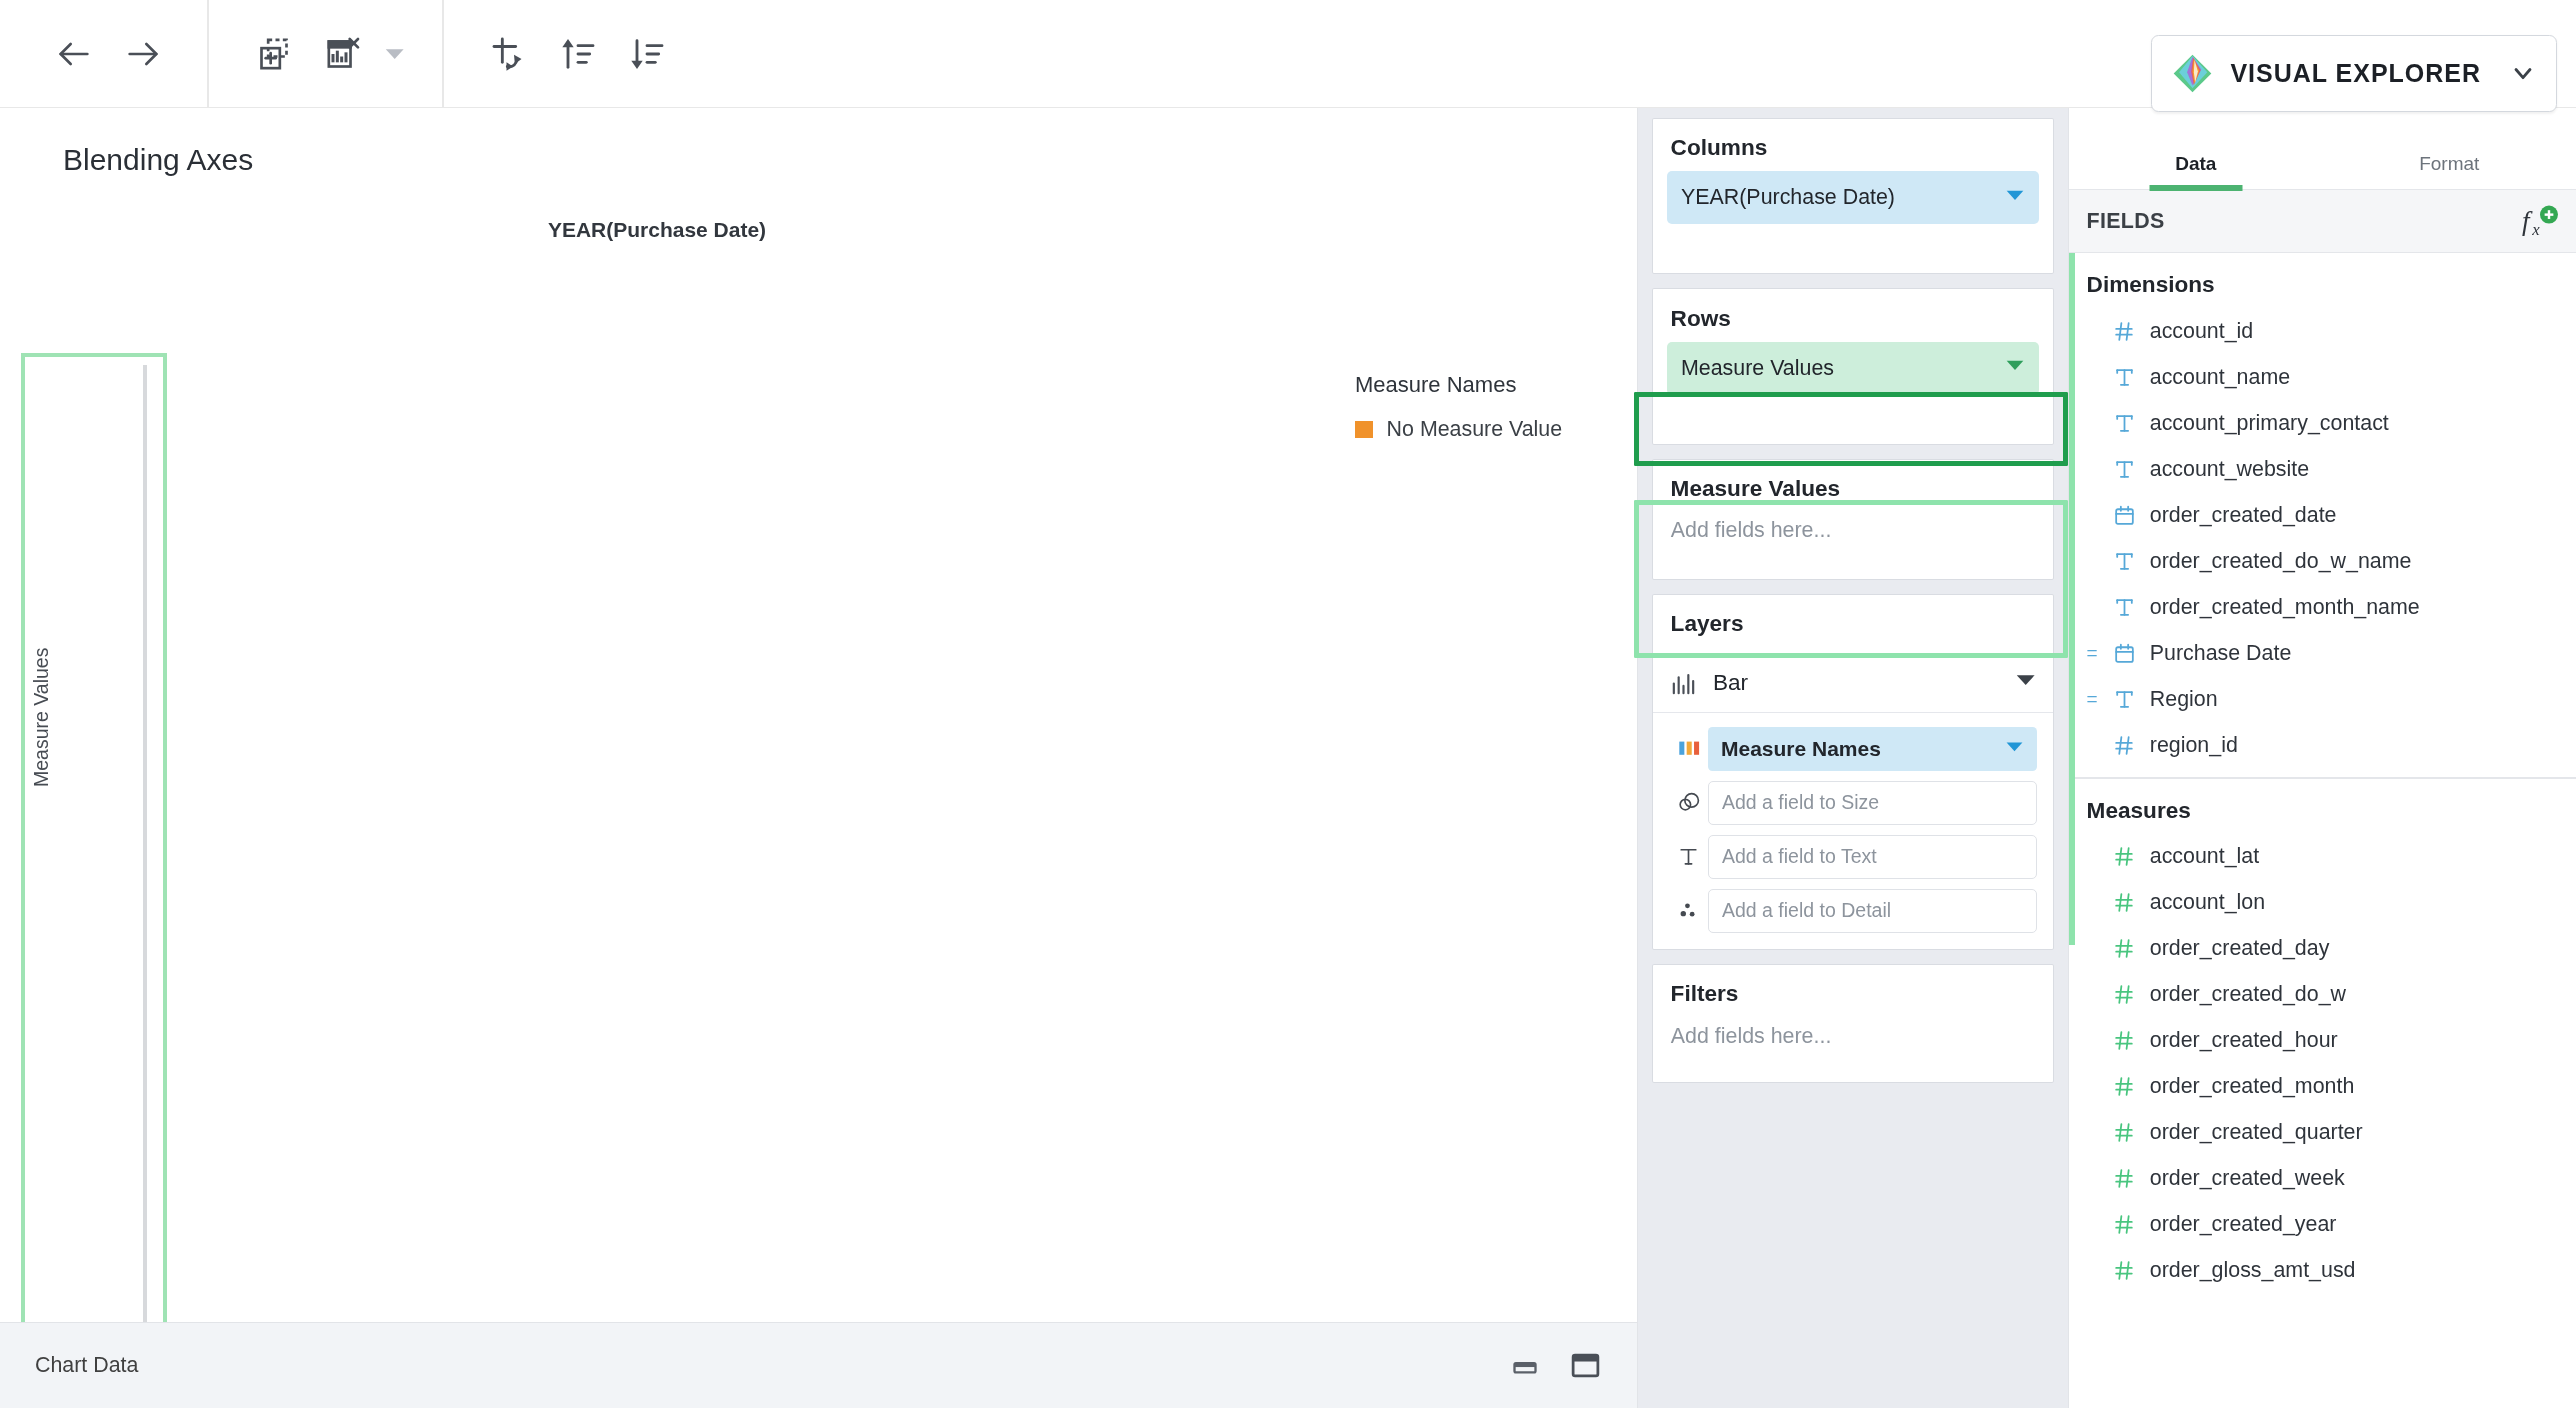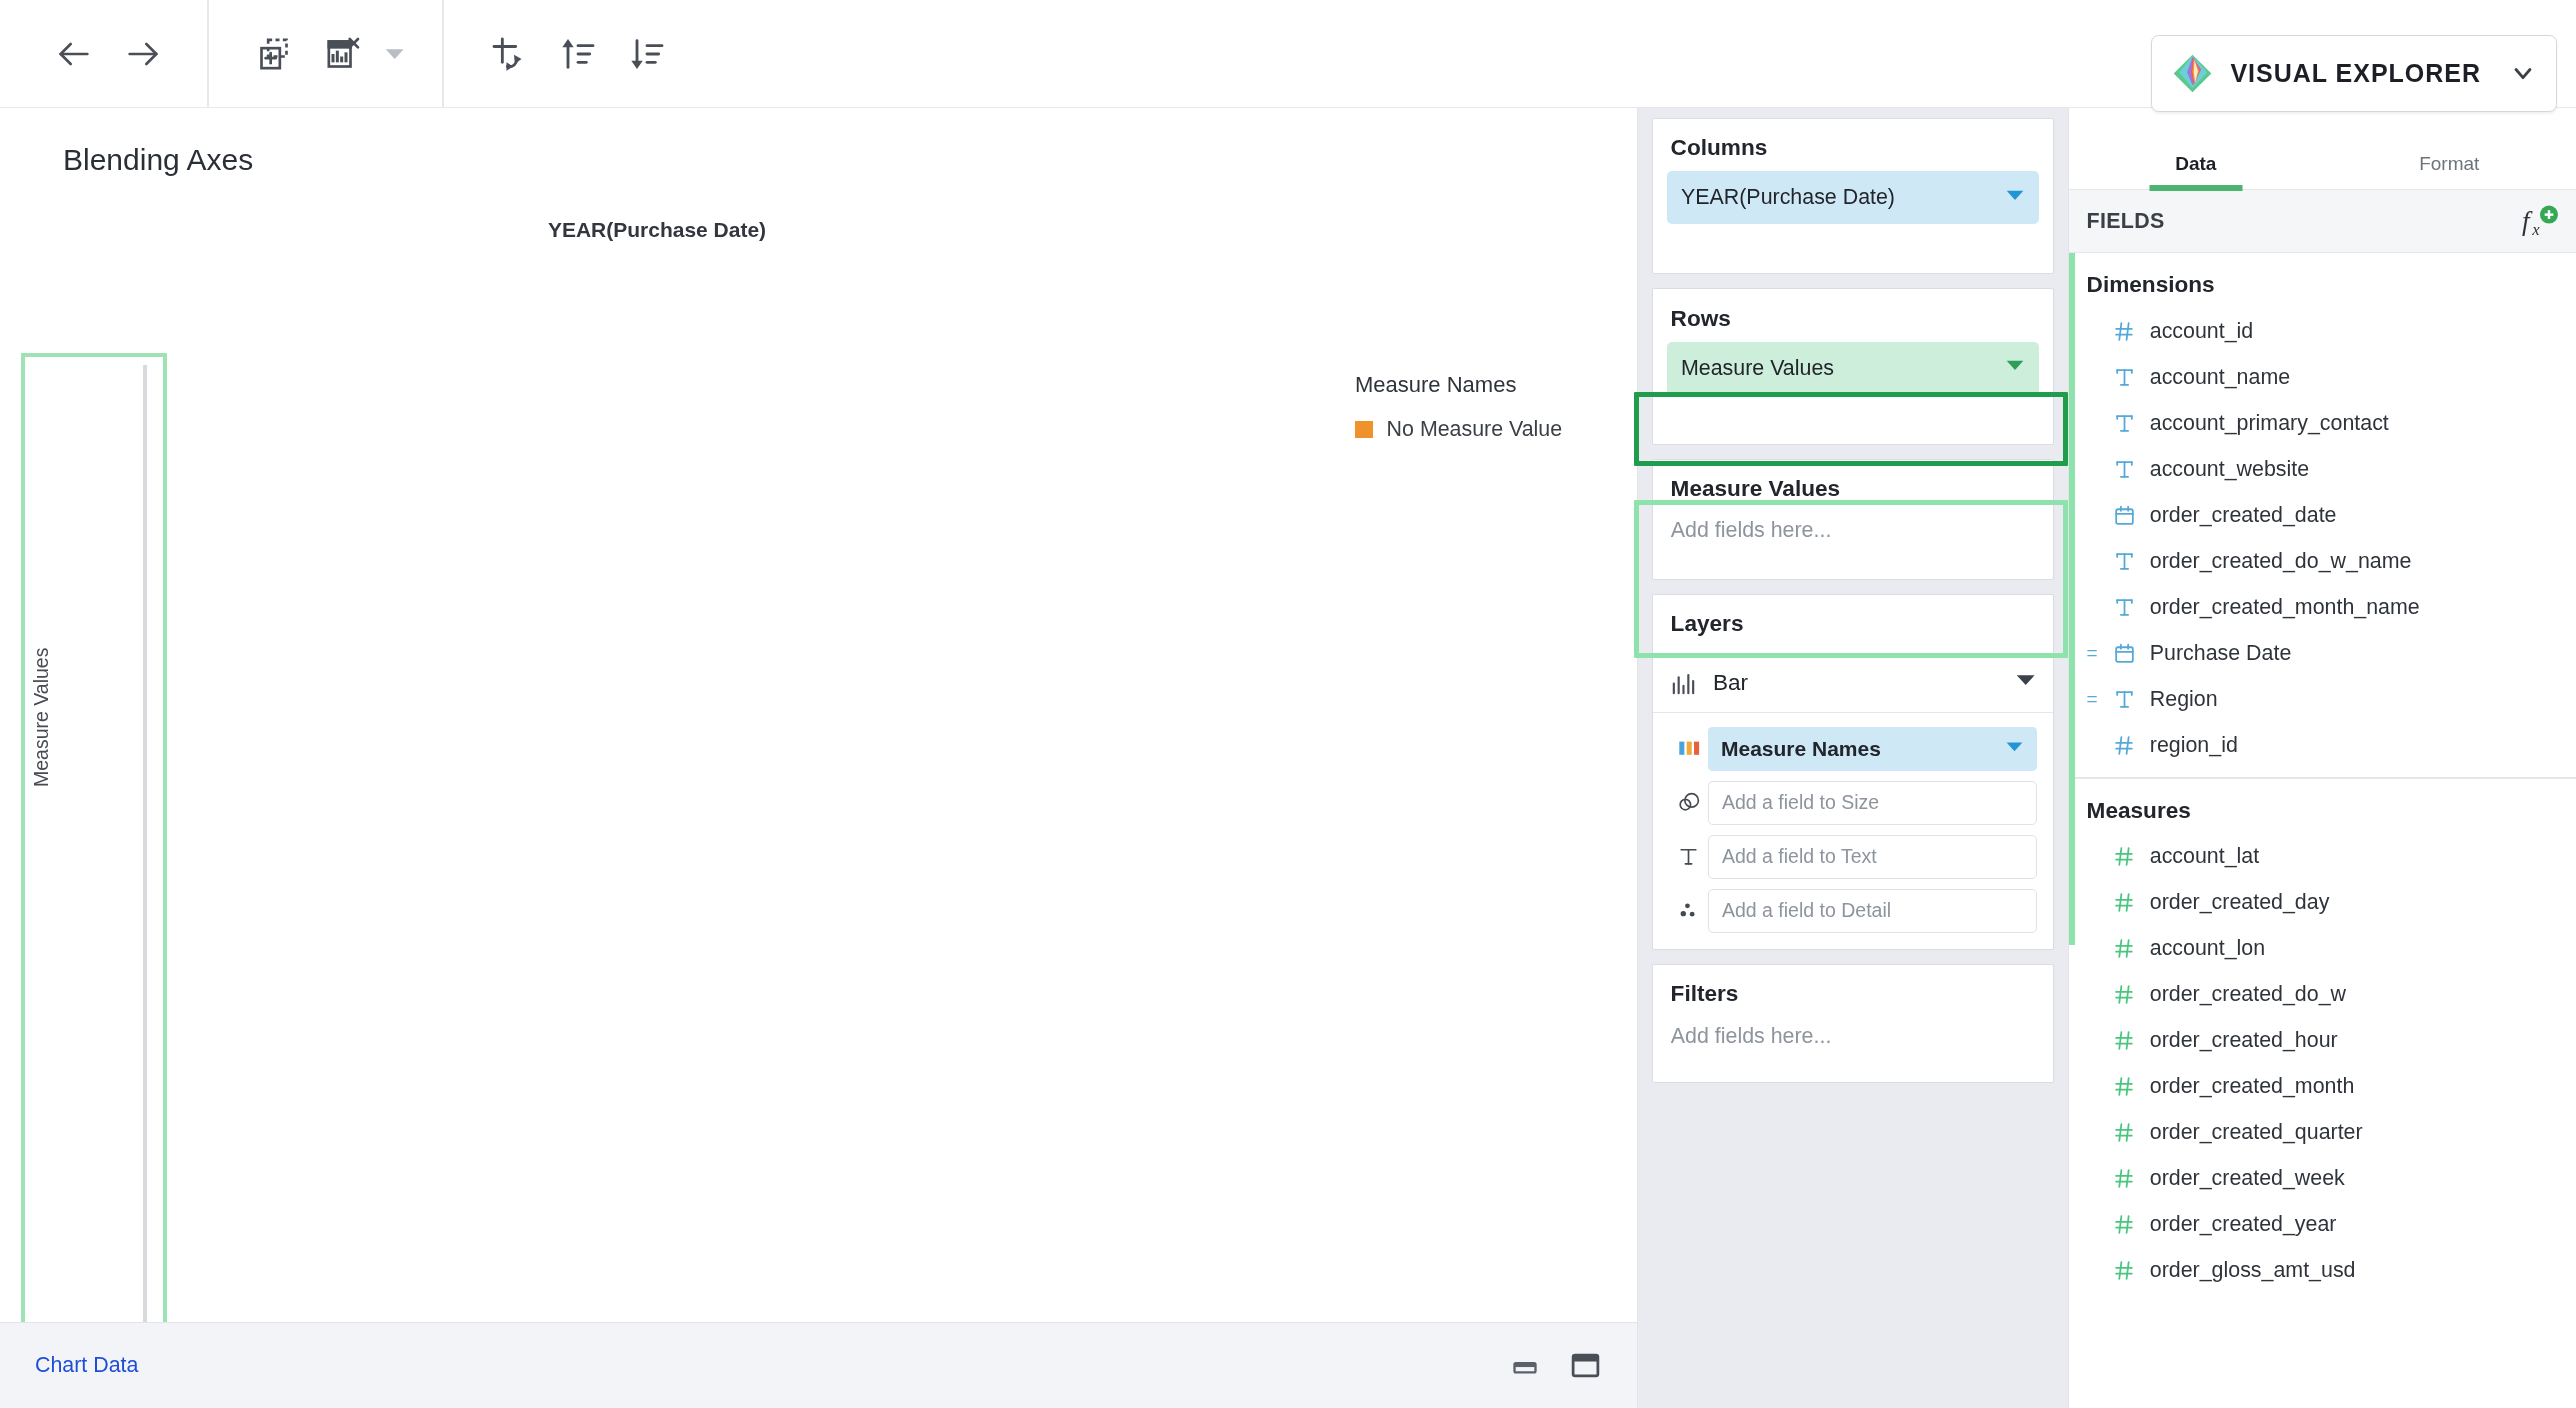--- a/index.html
+++ b/index.html
@@ -99,21 +99,21 @@
   }
 
   
   .canvas-footer {
     height: 86px; flex: 0 0 86px;
     background: #f2f4f7;
     border-top: 1.9px solid #e2e4e8;
     display: flex; align-items: center;
     padding: 0 35px;
   }
-  .footer-label { font-size: 21.4px; color: #1d4ed8; }
+  .footer-label { font-size: 21.4px; color: #404040; }
   .footer-icons { margin-left: auto; display: flex; align-items: center; gap: 30px; }
   .pane-btn { background: none; border: none; cursor: pointer; display: flex; align-items: center; }
 
   
   .shelf-panel {
     width: 430px; flex: 0 0 430px;
     background: #e9ebf0;
     padding: 10px 14px 0 14px;
     position: relative;
   }
@@ -653,33 +653,33 @@
             <div class="field-row">
               <span class="field-eq blank">=</span>
               <span class="field-icon">
                 <svg width="25" height="25" viewBox="0 0 24 24" fill="none" stroke="#49c57f" stroke-width="1.7" stroke-linecap="round">
                   <line x1="9" y1="4" x2="7" y2="20"></line>
                   <line x1="16" y1="4" x2="14" y2="20"></line>
                   <line x1="4" y1="9.5" x2="19" y2="9.5"></line>
                   <line x1="4" y1="15" x2="19" y2="15"></line>
                 </svg>
               </span>
+              <span class="field-label">account_lon</span>
+            </div>
+            <div class="field-row">
+              <span class="field-eq blank">=</span>
+              <span class="field-icon">
+                <svg width="25" height="25" viewBox="0 0 24 24" fill="none" stroke="#49c57f" stroke-width="1.7" stroke-linecap="round">
+                  <line x1="9" y1="4" x2="7" y2="20"></line>
+                  <line x1="16" y1="4" x2="14" y2="20"></line>
+                  <line x1="4" y1="9.5" x2="19" y2="9.5"></line>
+                  <line x1="4" y1="15" x2="19" y2="15"></line>
+                </svg>
+              </span>
               <span class="field-label">order_created_day</span>
-            </div>
-            <div class="field-row">
-              <span class="field-eq blank">=</span>
-              <span class="field-icon">
-                <svg width="25" height="25" viewBox="0 0 24 24" fill="none" stroke="#49c57f" stroke-width="1.7" stroke-linecap="round">
-                  <line x1="9" y1="4" x2="7" y2="20"></line>
-                  <line x1="16" y1="4" x2="14" y2="20"></line>
-                  <line x1="4" y1="9.5" x2="19" y2="9.5"></line>
-                  <line x1="4" y1="15" x2="19" y2="15"></line>
-                </svg>
-              </span>
-              <span class="field-label">account_lon</span>
             </div>
             <div class="field-row">
               <span class="field-eq blank">=</span>
               <span class="field-icon">
                 <svg width="25" height="25" viewBox="0 0 24 24" fill="none" stroke="#49c57f" stroke-width="1.7" stroke-linecap="round">
                   <line x1="9" y1="4" x2="7" y2="20"></line>
                   <line x1="16" y1="4" x2="14" y2="20"></line>
                   <line x1="4" y1="9.5" x2="19" y2="9.5"></line>
                   <line x1="4" y1="15" x2="19" y2="15"></line>
                 </svg>

